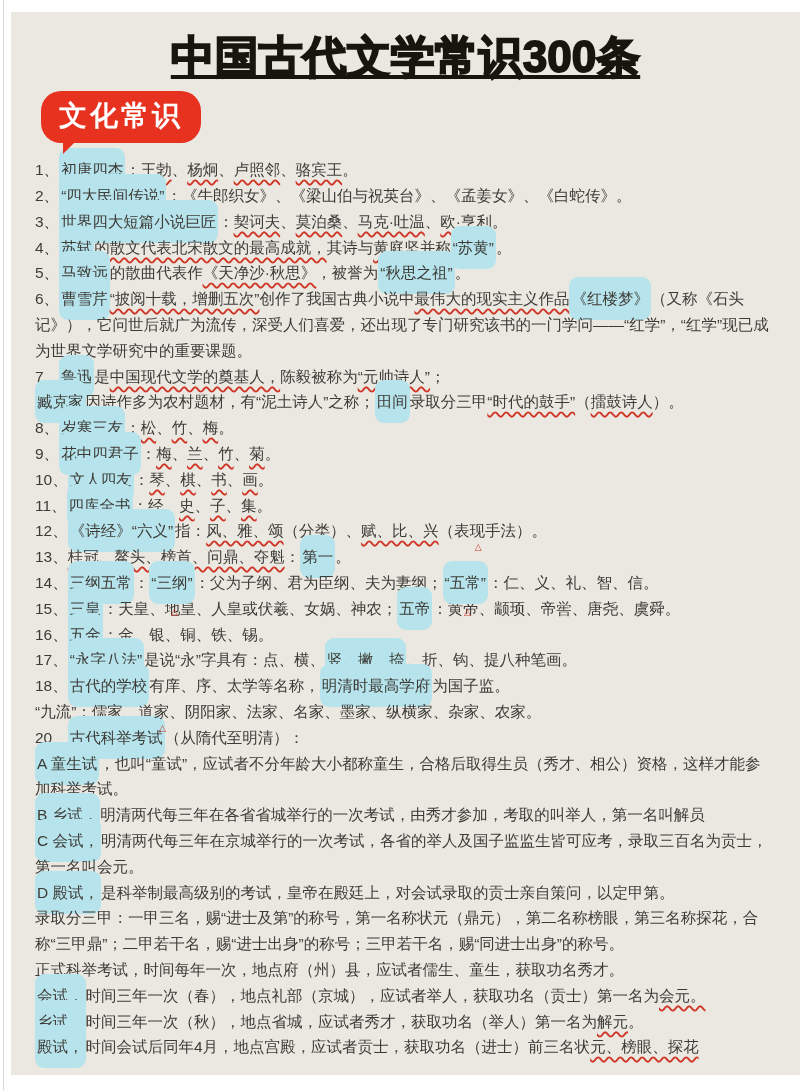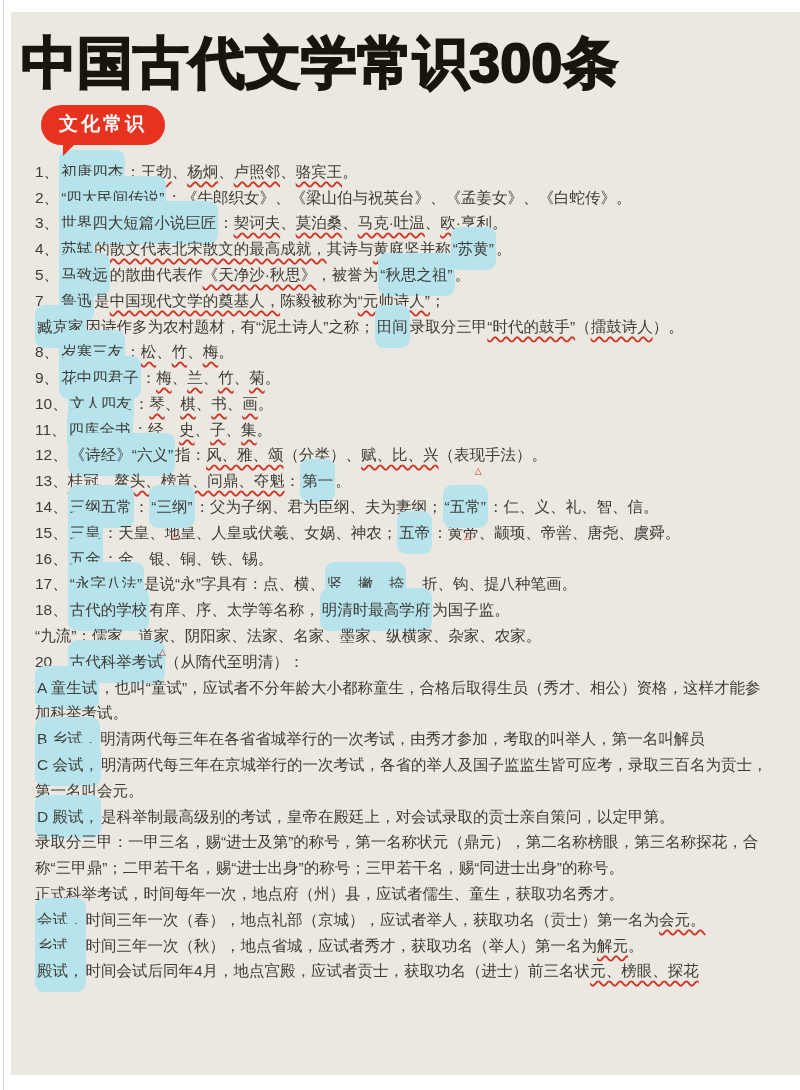--- a/index.html
+++ b/index.html
@@ -7,28 +7,28 @@
     width:800px;height:1090px;position:relative;background:#ffffff;overflow:hidden;
     font-family:"Liberation Sans","DejaVu Sans",sans-serif;
   }
   .page{position:absolute;inset:0;}
   .left-line{position:absolute;left:3px;top:0;width:1px;height:100%;background:#d8d6d2;}
   .paper{
     position:absolute;left:11px;top:12px;right:0;bottom:15px;
     background:var(--paper,#ebe8e1);overflow:hidden;
   }
   .title{
-    margin:0;padding:20px 10px 0 10px;text-align:left;
-    font-size:56px;line-height:1.12;font-weight:900;color:var(--title,#18150f);
-    letter-spacing:0px;-webkit-text-stroke:1.8px currentColor;white-space:nowrap;
+    margin:0;padding:20px 10px 0 10px;text-align:center;
+    font-size:44px;line-height:1.12;font-weight:900;color:var(--title,#18150f);
+    letter-spacing:0px;-webkit-text-stroke:1.8px currentColor;white-space:nowrap;text-decoration:underline;
   }
   .badge{
     display:inline-block;position:relative;margin:10px 0 0 30px;
     background:var(--red-badge,#e83220);color:#ffffff;
-    font-size:19px;font-weight:bold;letter-spacing:3px;
+    font-size:28px;font-weight:bold;letter-spacing:3px;
     padding:6px 18px 8px 18px;border-radius:20px;
   }
   .badge .tail{
     position:absolute;left:22px;bottom:-11px;width:0;height:0;
     border-left:13px solid var(--red-badge,#e83220);
     border-bottom:13px solid transparent;
   }
   .content{
     margin:14px 28px 0 24px;
     font-size:15.5px;line-height:25.8px;color:var(--body,#3d3b36);
@@ -67,20 +67,21 @@
         <span>文化常识</span>
         <span class="tail"></span>
       </div>
     </div>
     <div class="content">
         <p><span>1、</span><span class="hl">初唐四杰</span><span>：</span><span class="wavy">王勃</span><span>、</span><span class="wavy">杨炯</span><span>、</span><span class="wavy">卢照邻</span><span>、</span><span class="wavy">骆宾王</span><span>。</span></p>
         <p><span>2、</span><span class="hl">“四大民间传说”</span><span>：《牛郎织女》、《梁山伯与祝英台》、《孟姜女》、《白蛇传》。</span></p>
         <p><span>3、</span><span class="hl">世界四大短篇小说巨匠</span><span>：</span><span class="wavy">契诃夫</span><span>、</span><span class="wavy">莫泊桑</span><span>、</span><span class="wavy">马克·吐温</span><span>、</span><span class="wavy">欧·亨利</span><span>。</span></p>
         <p><span>4、</span><span class="hl">苏轼</span><span class="wavy">的散文代表北宋散文的最高成就，</span><span>其诗与</span><span class="wavy">黄庭坚</span><span>并称</span><span class="hl">“苏黄”</span><span>。</span></p>
         <p><span>5、</span><span class="hl">马致远</span><span>的散曲代表作</span><span class="wavy">《天净沙·秋思》</span><span>，被誉为</span><span class="hl">“秋思之祖”</span><span>。</span></p>
+        <p><span>6、</span><span class="hl">曹雪芹</span><span class="wavy">“披阅十载，增删五次”</span><span>创作了我国古典小说中</span><span class="wavy">最伟大的现实主义作品</span><span class="hl">《红楼梦》</span><span>（又称《石头记》），它问世后就广为流传，深受人们喜爱，还出现了专门研究该书的一门学问——“红学”，“红学”现已成为世界文学研究中的重要课题。</span></p>
         <p><span>7、</span><span class="hl">鲁迅</span><span>是</span><span class="wavy">中国现代文学的奠基人，</span><span>陈毅被称为</span><span class="wavy">“元帅诗人”</span><span>；</span></p>
         <p><span class="hl">臧克家</span><span>因诗作多为农村题材，有“泥土诗人”之称；</span><span class="hl">田间</span><span>录取分三甲</span><span class="wavy">“时代的鼓手”</span><span>（</span><span class="wavy">擂鼓诗人</span><span>）。</span></p>
         <p><span>8、</span><span class="hl">岁寒三友</span><span>：</span><span class="wavy">松</span><span>、</span><span class="wavy">竹</span><span>、</span><span class="wavy">梅</span><span>。</span></p>
         <p><span>9、</span><span class="hl">花中四君子</span><span>：</span><span class="wavy">梅</span><span>、</span><span class="wavy">兰</span><span>、</span><span class="wavy">竹</span><span>、</span><span class="wavy">菊</span><span>。</span></p>
         <p><span>10、</span><span class="hl">文人四友</span><span>：</span><span class="wavy">琴</span><span>、</span><span class="wavy">棋</span><span>、</span><span class="wavy">书</span><span>、</span><span class="wavy">画</span><span>。</span></p>
         <p><span>11、</span><span class="hl">四库全书</span><span>：</span><span class="wavy">经</span><span>、</span><span class="wavy">史</span><span>、</span><span class="wavy">子</span><span>、</span><span class="wavy">集</span><span>。</span></p>
         <p><span>12、</span><span class="hl">《诗经》“六义”</span><span>指：</span><span class="wavy">风、雅、颂</span><span>（分类）、</span><span class="wavy">赋、比、兴</span><span>（表</span><span class="caret">现</span><span>手法）。</span></p>
         <p><span>13、</span><span class="wavy">桂冠、鳌头、榜首、问鼎、夺魁</span><span>：</span><span class="hl">第一</span><span>。</span></p>
         <p><span>14、</span><span class="hl">三纲五常</span><span>：</span><span class="hl caret">“三纲”</span><span>：父为子纲、君为臣纲、夫为妻纲；</span><span class="hl caret">“五常”</span><span>：仁、义、礼、智、信。</span></p>
         <p><span>15、</span><span class="hl">三皇</span><span>：天皇、地皇、人皇或伏羲、女娲、神农；</span><span class="hl">五帝</span><span>：黄帝、颛顼、帝喾、唐尧、虞舜。</span></p>

